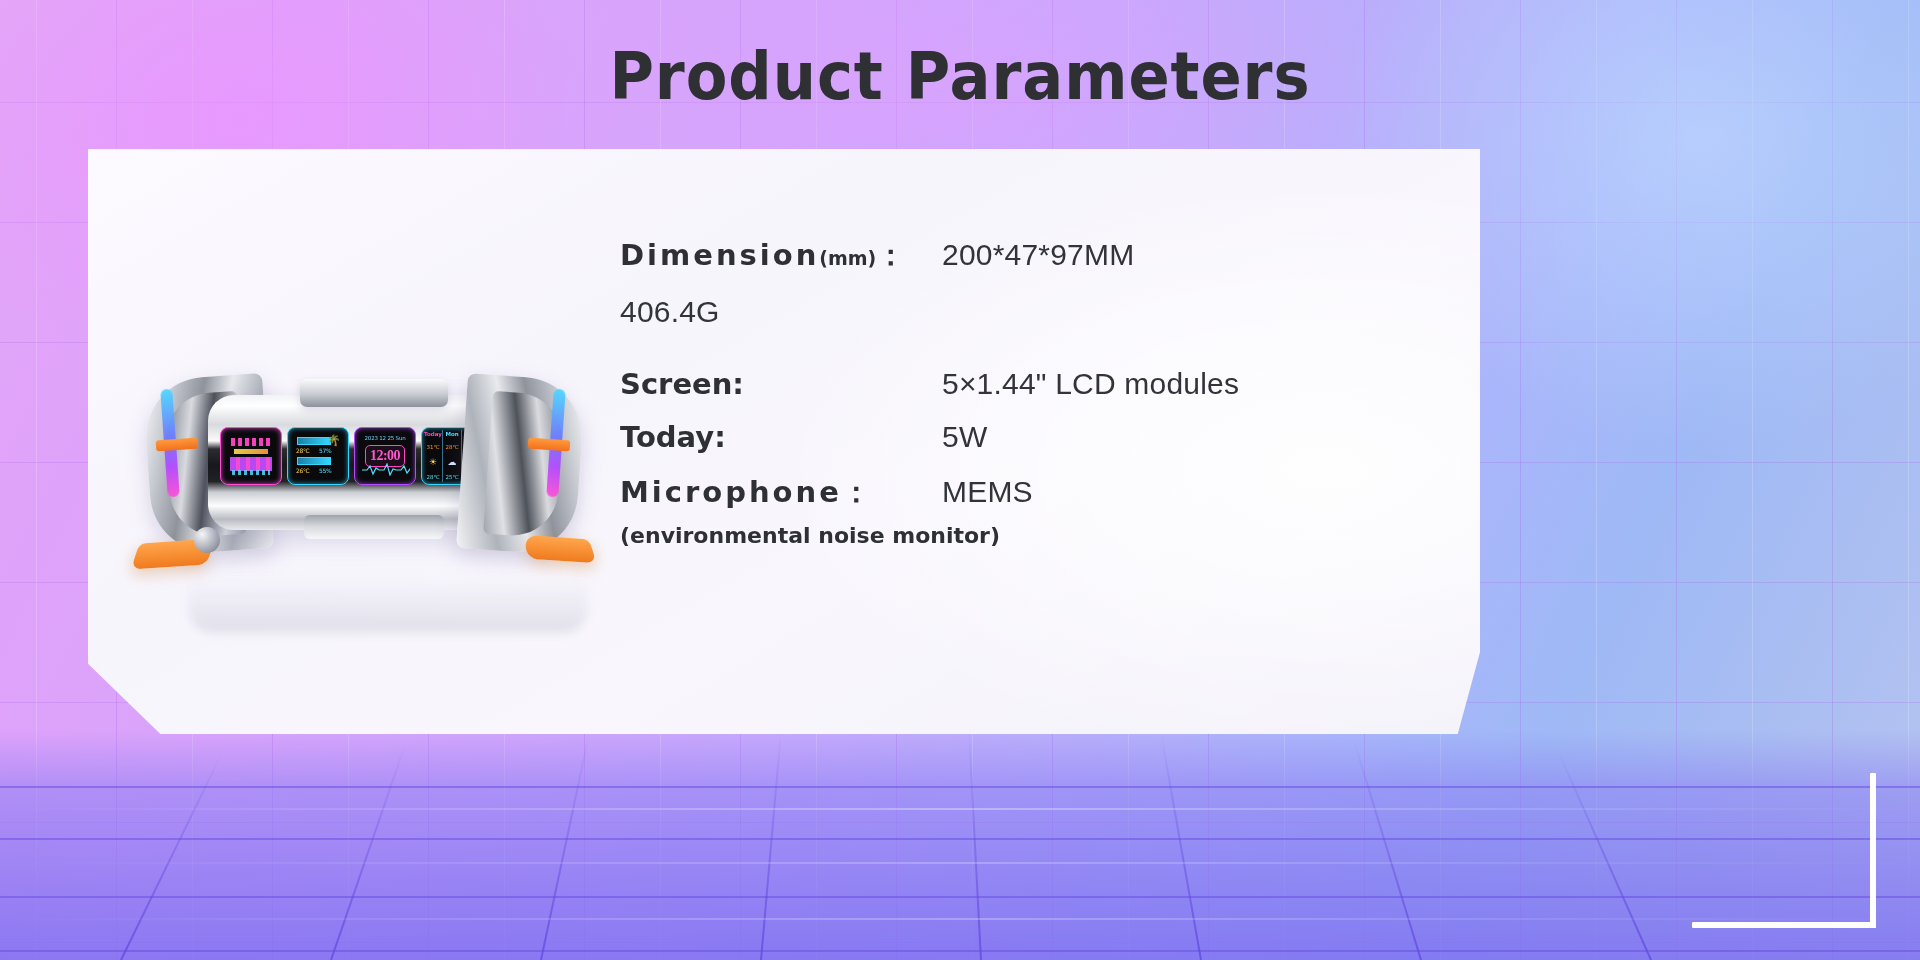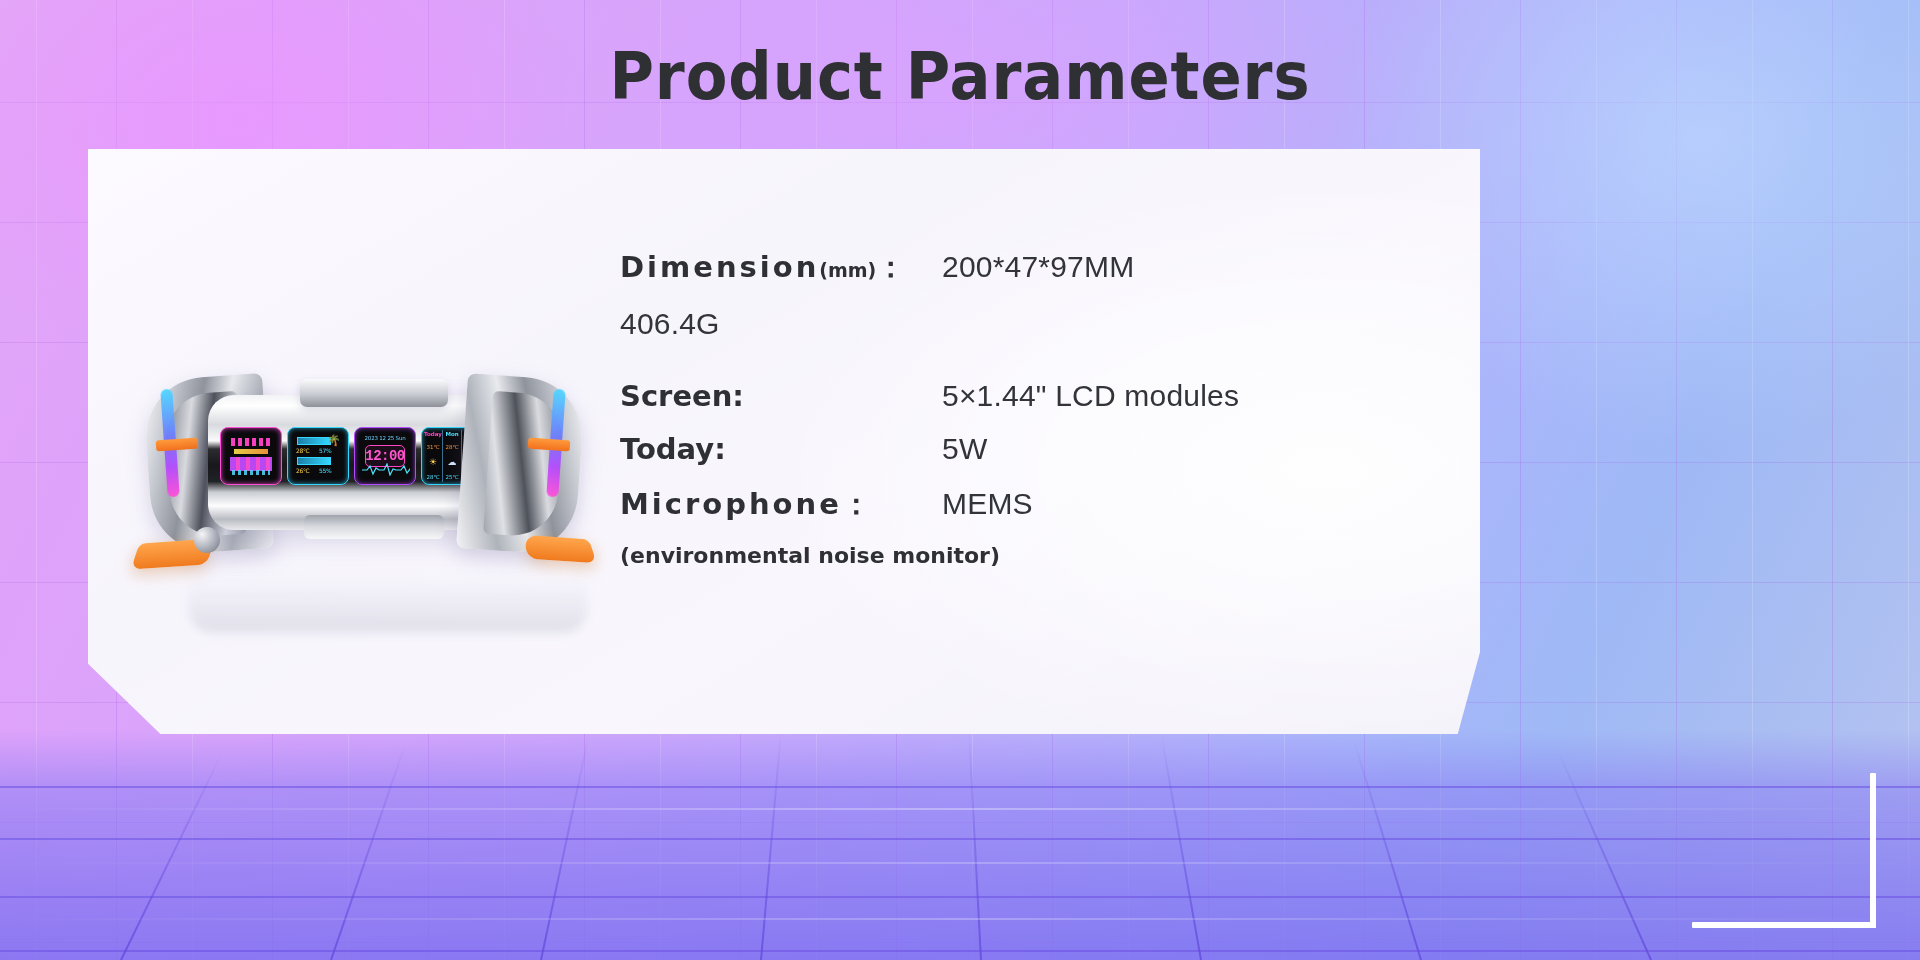--- a/index.html
+++ b/index.html
@@ -115,24 +115,24 @@
     position:absolute; right:44px; bottom:32px;
     width:6px; height:155px; background:#ffffff; border-radius:1px;
   }
   .bracket::after {
     content:""; position:absolute; left:-178px; bottom:0;
     width:184px; height:6px; background:#ffffff; border-radius:1px;
   }
 
   
   .specs {
-    position:absolute; left:620px; top:248px; width:880px;
+    position:absolute; left:620px; top:236px; width:880px;
   }
   .row { display:flex; align-items:baseline; margin-bottom:19px; }
-  .row.compact { margin-bottom:18px; }
+  .row.compact { margin-bottom:10px; }
   .lab {
     width:322px; flex:none;
     font-size:29px; font-weight:bold; color:#2f3033;
     letter-spacing:3.0px;
     font-family:"DejaVu Sans", sans-serif;
     white-space:nowrap;
   }
   .lab.tight { letter-spacing:0px; }
   .lab .unit { font-size:19px; letter-spacing:0; font-weight:bold; }
   .val {
@@ -197,21 +197,21 @@
   .s2 .tree { position:absolute; right:2px; top:2px; font-size:11px; color:#7cf06a; line-height:1;}
 
   
   .s3 { border:1.5px solid #b44bff; box-shadow:0 0 5px rgba(180,75,255,.7) inset; }
   .s3 .date { position:absolute; top:2px; left:0; right:0; text-align:center;
     font-size:5.5px; color:#6fd2ff; letter-spacing:-.2px; font-family:"DejaVu Sans", sans-serif;}
   .s3 .tbox { position:absolute; top:12px; left:5px; right:5px; height:22px;
     border:1.5px solid #ff45c8; border-radius:5px; background:rgba(255,69,200,.08);
     display:flex; align-items:center; justify-content:center; }
   .s3 .tbox span { font-size:14px; color:#ff57cf; font-weight:bold; letter-spacing:-.5px;
-    font-family:Liberation Mono, monospace; }
+    font-family:Liberation Serif, serif; }
   .s3 .wave { position:absolute; bottom:3px; left:2px; right:2px; height:13px; }
 
   
   .s4 { border:1.5px solid #35d7ff; box-shadow:0 0 5px rgba(53,215,255,.7) inset; }
   .s4 .cols { position:absolute; inset:2px; display:flex; }
   .s4 .col { flex:1; position:relative; border-right:1px solid rgba(90,200,255,.55);
     display:flex; flex-direction:column; align-items:center; justify-content:space-between; padding:1px 0 2px;}
   .s4 .col:last-child { border-right:none; }
   .s4 .hd { font-size:5.5px; font-weight:bold; font-family:"DejaVu Sans", sans-serif; }
   .s4 .hi { font-size:5.5px; color:#ff9a3c; font-family:"DejaVu Sans", sans-serif;}

